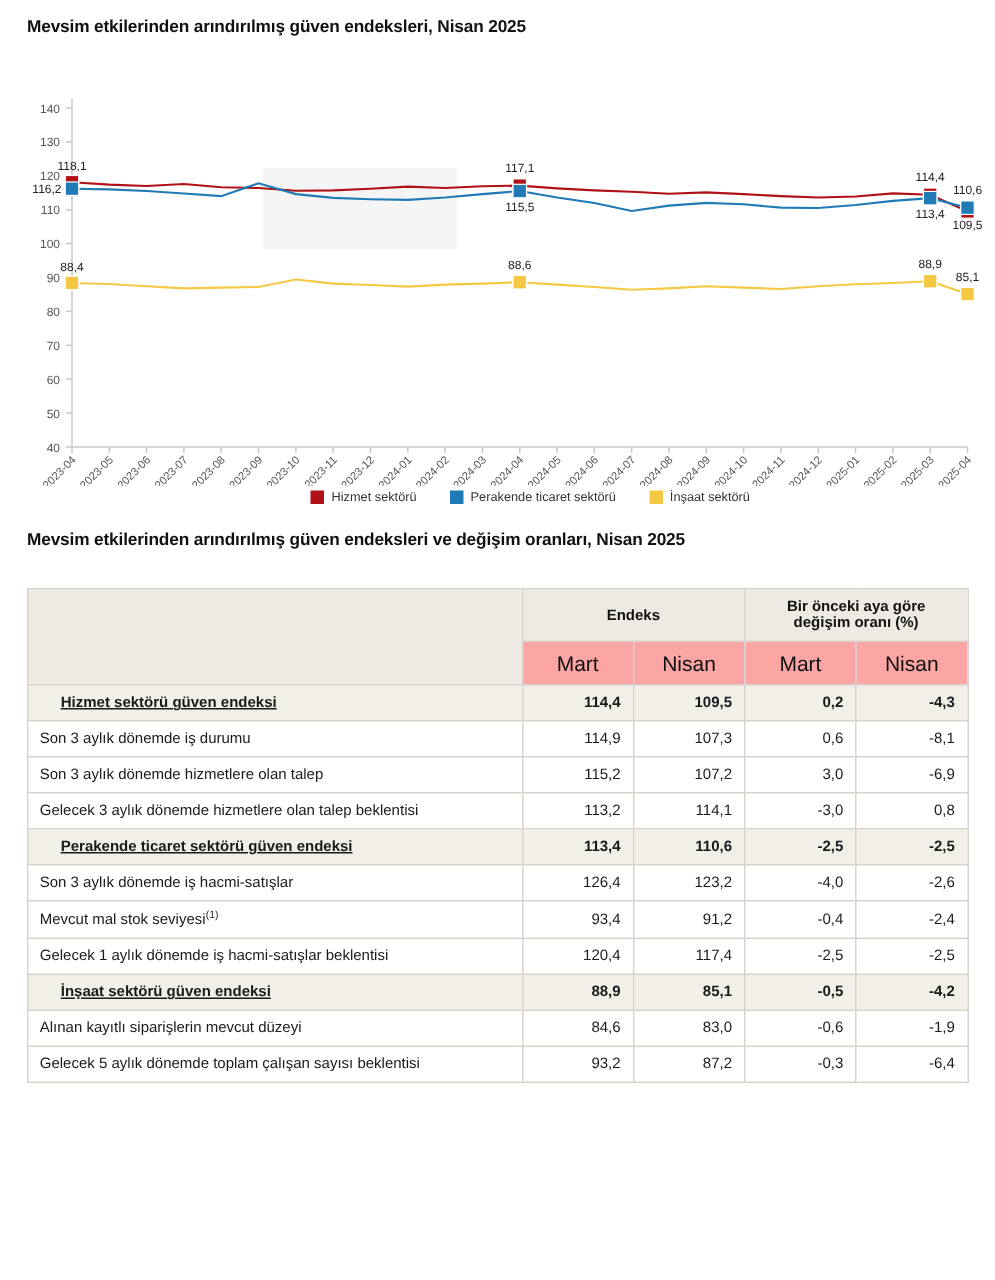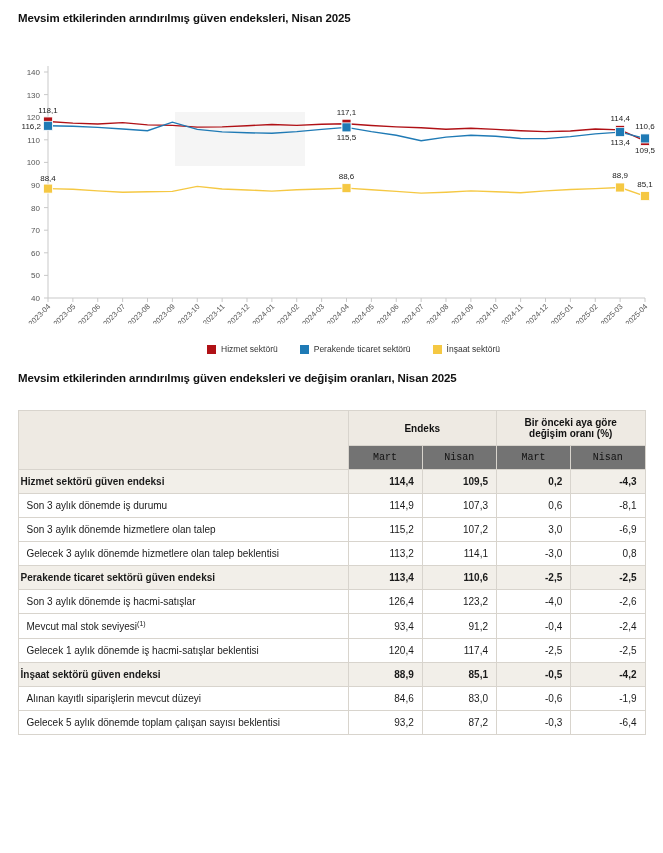--- a/index.html
+++ b/index.html
@@ -25,21 +25,21 @@
     width: 663px;
     height: 300px;
   }
   .plot-svg { display: block; }
 
   .legend {
     display: flex;
     justify-content: center;
     align-items: center;
     gap: 22px;
-    margin-top: 20px;
+    margin-top: 2px;
     padding-left: 44px;
   }
   .legend-item { display: flex; align-items: center; gap: 5px; }
   .legend-swatch { width: 9px; height: 9px; display: inline-block; }
   .legend-label { font-size: 8.5px; color: #333; }
 
   .table-title {
     font-size: 11.5px;
     font-weight: bold;
     color: #111;
@@ -61,28 +61,27 @@
   }
   thead th {
     background: #eeeae3;
     font-weight: bold;
     text-align: center;
     color: #111;
   }
   thead th.blank { background: #eeeae3; }
   thead th.sub {
     font-weight: normal;
-    background: #737373;
-    font-size: 10px;
-    font-family: Liberation Mono, monospace;
+    background: #fca5a5;
+    font-size: 14px;
   }
   .col-label { width: 330px; text-align: left; }
   td.num { text-align: right; width: 74px; }
   tr.group td { font-weight: bold; background: #faf8f5; }
-  tr.group td.col-label { padding-left: 2px; }
+  tr.group td.col-label { padding-left: 22px; text-decoration: underline; }
   td.indent { padding-left: 24px; text-align: justify; }
   tbody tr td { background: #ffffff; }
   tbody tr.group td { background: #f2efe9; }
   .sup { font-size: 7px; vertical-align: super; }
 </style>
 </head>
 <body>
 
 <div class="page">
 

